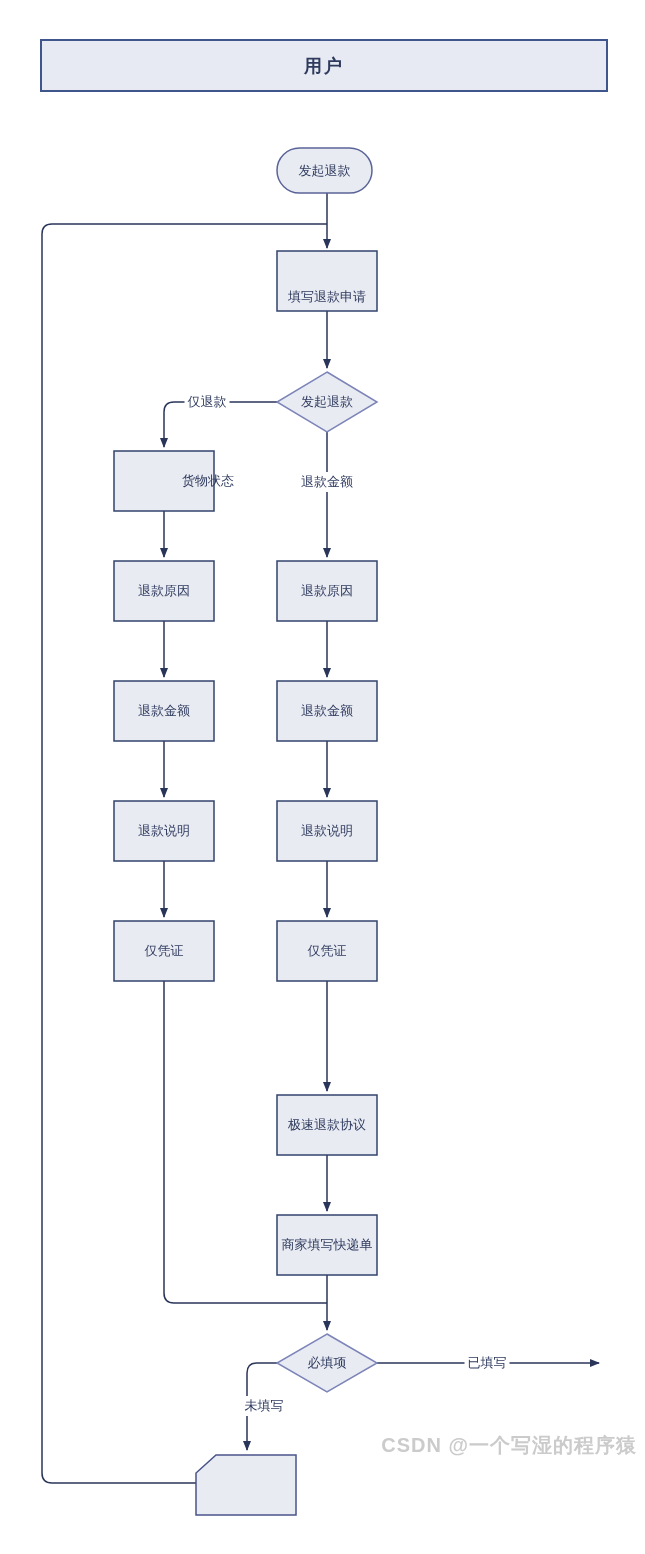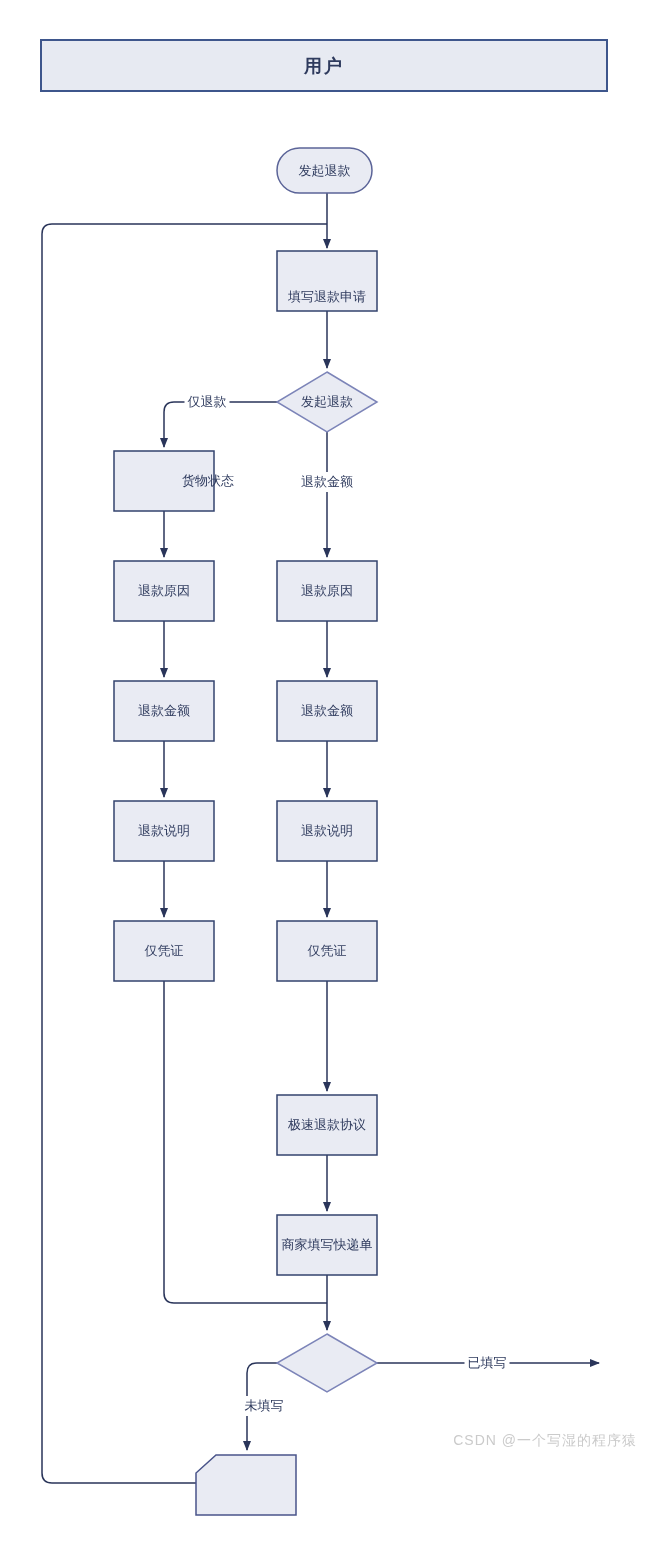--- a/index.html
+++ b/index.html
@@ -51,22 +51,22 @@
   .edge-label{
     position:absolute;
     transform:translate(-50%,-50%);
     background:var(--page-bg);
     padding:1px 3px;
     font-size:13px;color:var(--text-color);
     white-space:nowrap;
   }
   .watermark{
     position:absolute;right:8px;top:1432px;
-    font-size:14px;color:var(--watermark-color);
-    white-space:nowrap;letter-spacing:1px;
+    font-size:20px;color:var(--watermark-color);
+    white-space:nowrap;letter-spacing:1px;font-weight:bold;
   }
 </style>
 </head>
 <body>
 
 <div class="canvas">
 
   <div class="lane-header">
     <span class="lane-title">用户</span>
   </div>
@@ -126,20 +126,21 @@
   <div class="node-label" style="left:114px;top:561px;width:100px;height:60px;">退款原因</div>
   <div class="node-label" style="left:114px;top:681px;width:100px;height:60px;">退款金额</div>
   <div class="node-label" style="left:114px;top:801px;width:100px;height:60px;">退款说明</div>
   <div class="node-label" style="left:114px;top:921px;width:100px;height:60px;">仅凭证</div>
   <div class="node-label" style="left:277px;top:561px;width:100px;height:60px;">退款原因</div>
   <div class="node-label" style="left:277px;top:681px;width:100px;height:60px;">退款金额</div>
   <div class="node-label" style="left:277px;top:801px;width:100px;height:60px;">退款说明</div>
   <div class="node-label" style="left:277px;top:921px;width:100px;height:60px;">仅凭证</div>
   <div class="node-label" style="left:277px;top:1215px;width:100px;height:60px;">商家填写快递单</div>
   <div class="node-label" style="left:277px;top:1095px;width:100px;height:60px;">极速退款协议</div>
+  <div class="node-label" style="left:277px;top:1334px;width:100px;height:58px;">必填项</div>
 
   <div class="edge-label" style="left:207px;top:402px;">仅退款</div>
   <div class="edge-label" style="left:327px;top:482px;">退款金额</div>
   <div class="edge-label" style="left:487px;top:1363px;font-family:Liberation Serif, serif;">已填写</div>
   <div class="edge-label" style="left:264px;top:1406px;">未填写</div>
 
   <div class="watermark">CSDN @一个写湿的程序猿</div>
 </div>
 
 </body></html>

